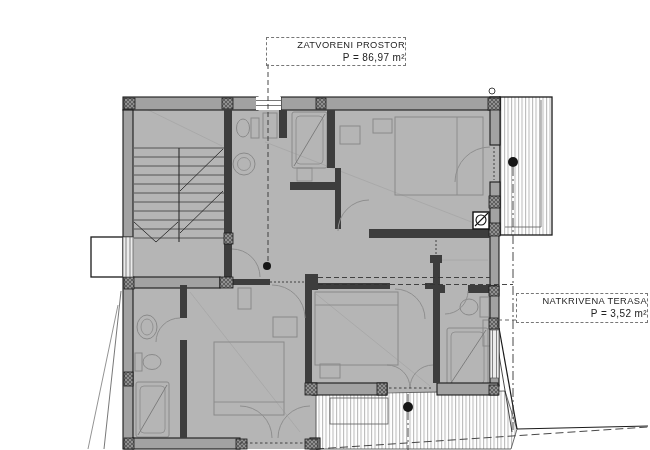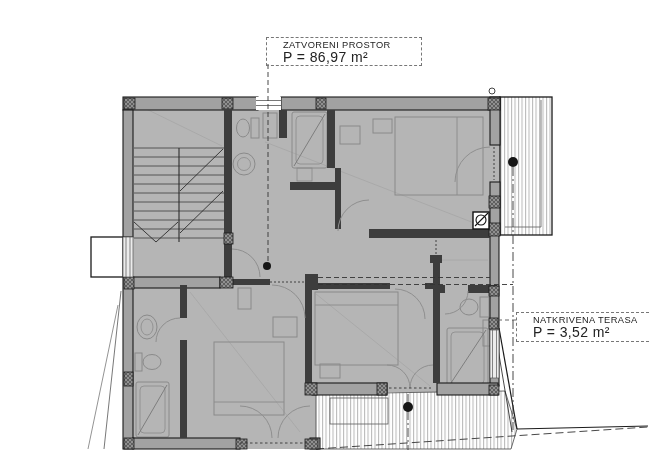--- a/index.html
+++ b/index.html
@@ -1,24 +1,24 @@
 <!DOCTYPE html>
 <html><head>
 <meta charset="utf-8">
 <style>
   html,body{margin:0;padding:0;background:#ffffff;}
   .plan-wrap{position:relative;width:650px;height:450px;background:#ffffff;overflow:hidden;
              font-family:"Liberation Sans", sans-serif;}
   svg{position:absolute;left:0;top:0;}
-  .plan-label{position:absolute;border:1px dashed #777;color:#222;text-align:left;
+  .plan-label{position:absolute;border:1px dashed #777;color:#222;text-align:right;
               font-size:9.3px;line-height:11.5px;letter-spacing:0.4px;padding-top:2px;
-              background:transparent;white-space:nowrap;padding-left:16px;}
-  .plan-label .l2{font-size:14px;}
+              background:transparent;white-space:nowrap;}
+  .plan-label .l2{font-size:10px;}
   #label-enclosed{left:266px;top:37px;width:138px;height:25px;}
-  #label-terrace{left:516px;top:312px;width:130px;height:26px;}
+  #label-terrace{left:516px;top:293px;width:130px;height:26px;}
 </style>
 </head>
 <body>
 
 <div class="plan-wrap">
   <svg width="650" height="450" viewBox="0 0 650 450">
     <defs>
       <pattern id="hatchV" width="3.5" height="6" patternUnits="userSpaceOnUse">
         <rect width="3.5" height="6" fill="#ffffff"></rect>
         <line x1="0.6" y1="0" x2="0.6" y2="6" stroke="#9d9d9d" stroke-width="0.8"></line>

